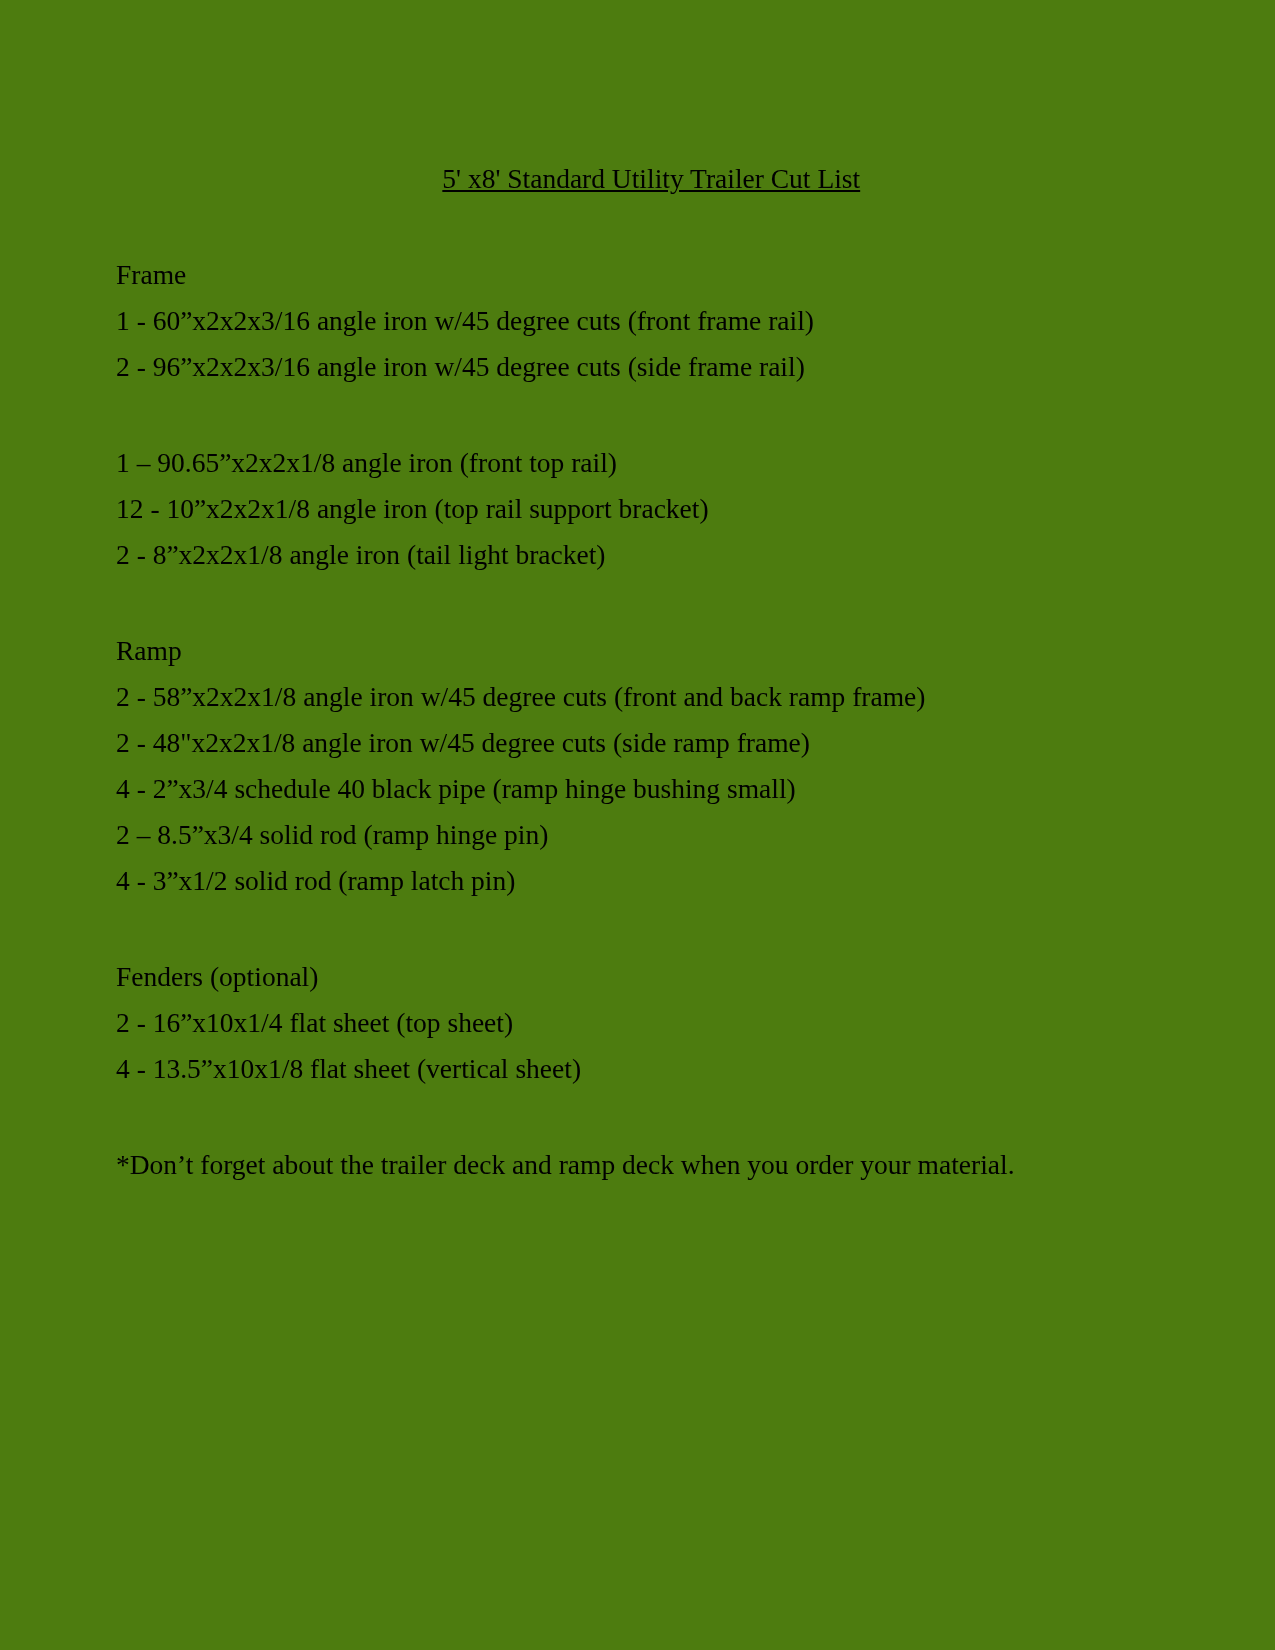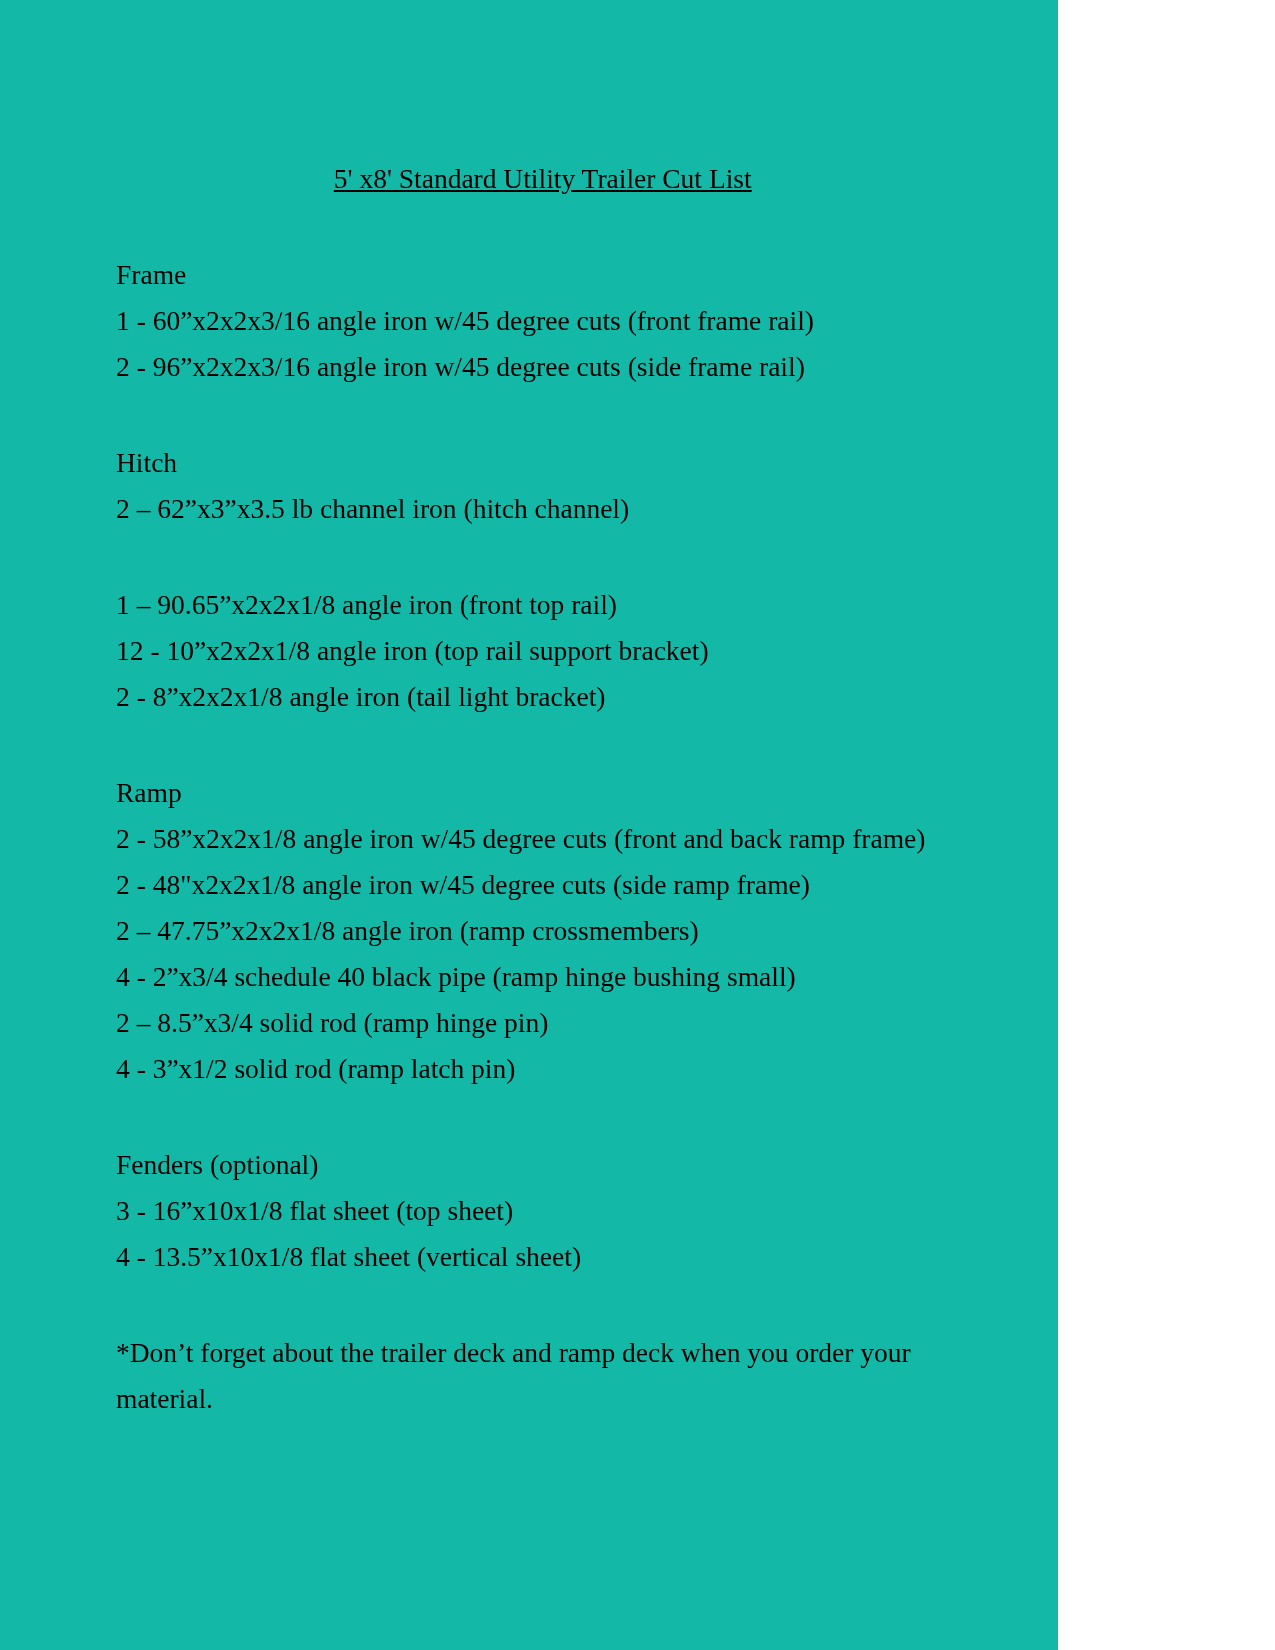--- a/index.html
+++ b/index.html
@@ -8,24 +8,24 @@
     background: #ffffff;
   }
   body {
     width: 1275px;
     height: 1650px;
     color: #000000;
     font-family: "Liberation Serif", "DejaVu Serif", serif;
   }
   .page {
     box-sizing: border-box;
-    width: 1058px;
+    width: 1275px;
     height: 1650px;
     padding: 110px 116px 0 116px;
-    background: #14b8a6;
+    background: #4d7c0f;
     overflow: hidden;
   }
   .line {
     font-size: 27.5px;
     line-height: 46px;
     white-space: pre-wrap;
   }
   .title-block {
     text-align: center;
     margin-bottom: 4px;
@@ -45,42 +45,37 @@
   <div class="line title-block">
     <span class="title-text">5' x8' Standard Utility Trailer Cut List</span>
   </div>
 
   <section class="sec">
     <div class="line">Frame</div>
     <div class="line">1 - 60”x2x2x3/16 angle iron w/45 degree cuts (front frame rail)</div>
     <div class="line">2 - 96”x2x2x3/16 angle iron w/45 degree cuts (side frame rail)</div>
   </section>
 
-  <section class="sec">
-    <div class="line">Hitch</div>
-    <div class="line">2 – 62”x3”x3.5 lb channel iron (hitch channel)</div>
-  </section>
 
   <section class="sec">
     <div class="line">1 – 90.65”x2x2x1/8 angle iron (front top rail)</div>
     <div class="line">12 - 10”x2x2x1/8 angle iron (top rail support bracket)</div>
     <div class="line">2 - 8”x2x2x1/8 angle iron (tail light bracket)</div>
   </section>
 
   <section class="sec">
     <div class="line">Ramp</div>
     <div class="line">2 - 58”x2x2x1/8 angle iron w/45 degree cuts (front and back ramp frame)</div>
     <div class="line">2 - 48"x2x2x1/8 angle iron w/45 degree cuts (side ramp frame)</div>
-    <div class="line">2 – 47.75”x2x2x1/8 angle iron (ramp crossmembers)</div>
     <div class="line">4 - 2”x3/4 schedule 40 black pipe (ramp hinge bushing small)</div>
     <div class="line">2 – 8.5”x3/4 solid rod (ramp hinge pin)</div>
     <div class="line">4 - 3”x1/2 solid rod (ramp latch pin)</div>
   </section>
 
   <section class="sec">
     <div class="line">Fenders (optional)</div>
-    <div class="line">3 - 16”x10x1/8 flat sheet (top sheet)</div>
+    <div class="line">2 - 16”x10x1/4 flat sheet (top sheet)</div>
     <div class="line">4 - 13.5”x10x1/8 flat sheet (vertical sheet)</div>
   </section>
 
   <div class="line">*Don’t forget about the trailer deck and ramp deck when you order your material.</div>
 
 </div>
 
 </body></html>

